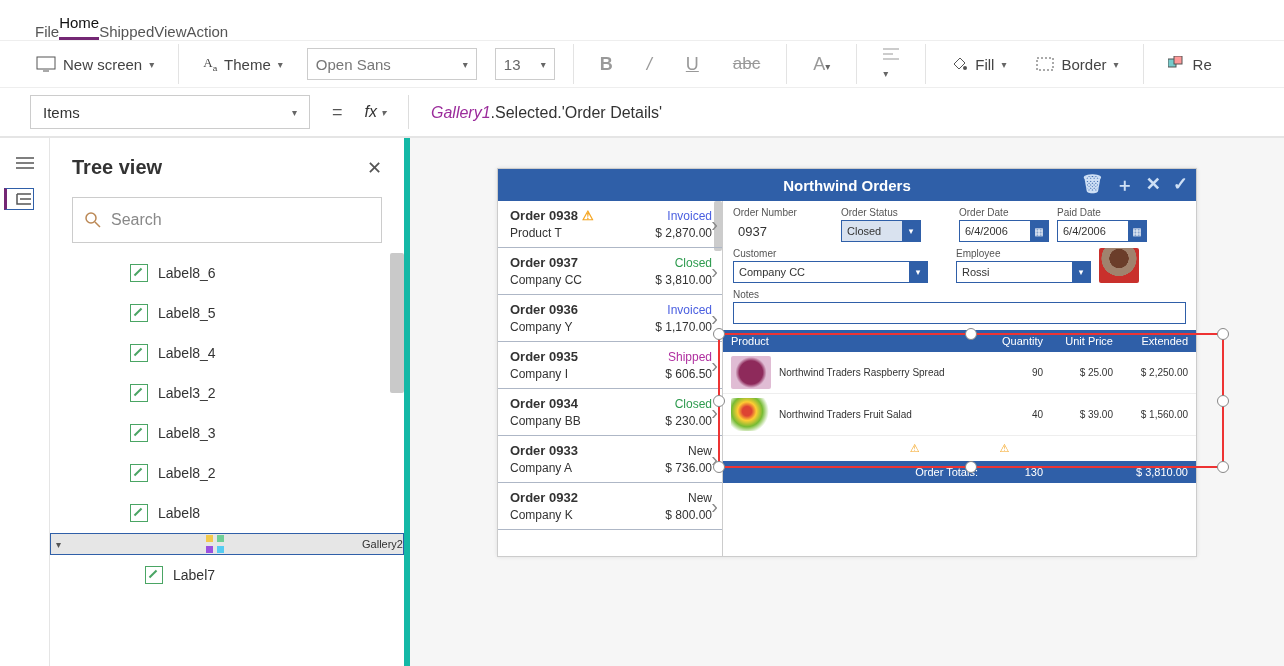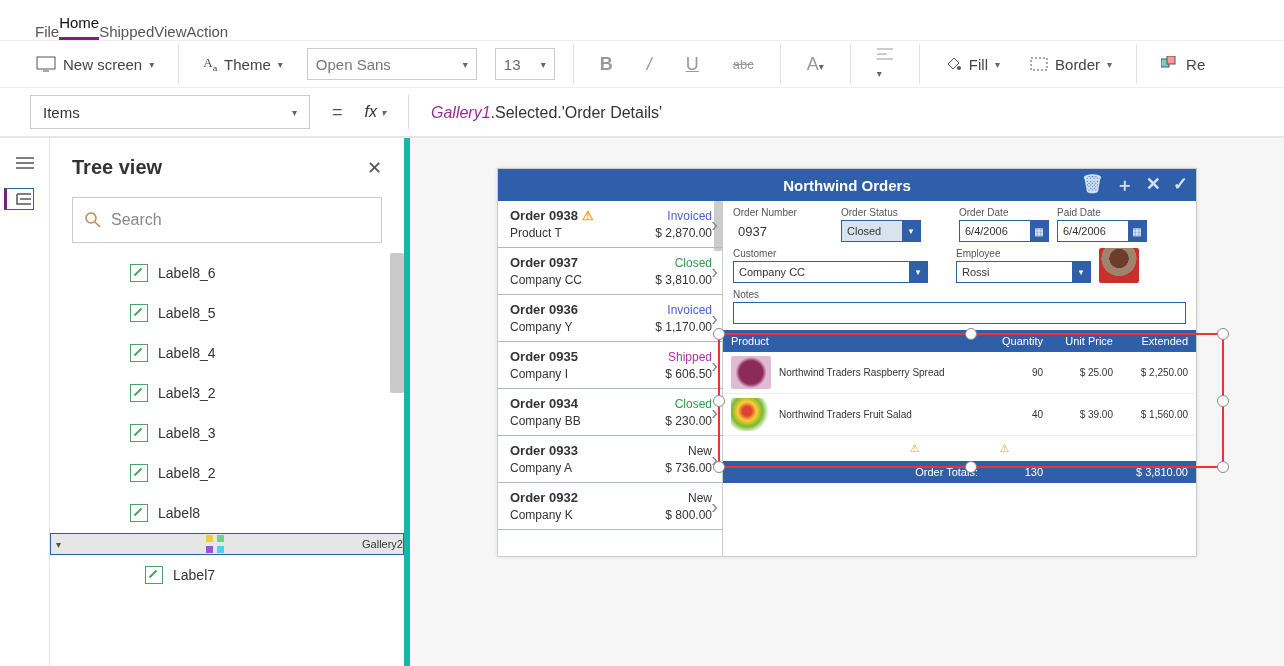--- a/index.html
+++ b/index.html
@@ -116,21 +116,21 @@
     <span class="chev">▾</span>
   </div>
   <div class="sizebox">
     <span>13</span>
     <span class="chev">▾</span>
   </div>
   <div class="sep"></div>
   <span class="tbtn" style="font-weight:700">B</span>
   <span class="tbtn" style="font-style:italic">/</span>
   <span class="tbtn" style="text-decoration:underline">U</span>
-  <span class="tbtn" style="text-decoration:line-through;font-size:13px">abc</span>
+  <span class="tbtn" style="text-decoration:line-through;font-size:17px">abc</span>
   <div class="sep"></div>
   <span class="tbtn">A<span class="chev">▾</span></span>
   <div class="sep"></div>
   <span class="tbtn">
     <svg width="16" height="14">
         <line x1="0" y1="2" x2="16" y2="2" stroke="#999"></line>
         <line x1="0" y1="7" x2="10" y2="7" stroke="#999"></line>
         <line x1="0" y1="12" x2="16" y2="12" stroke="#999"></line>
       </svg>
     <span class="chev">▾</span>

